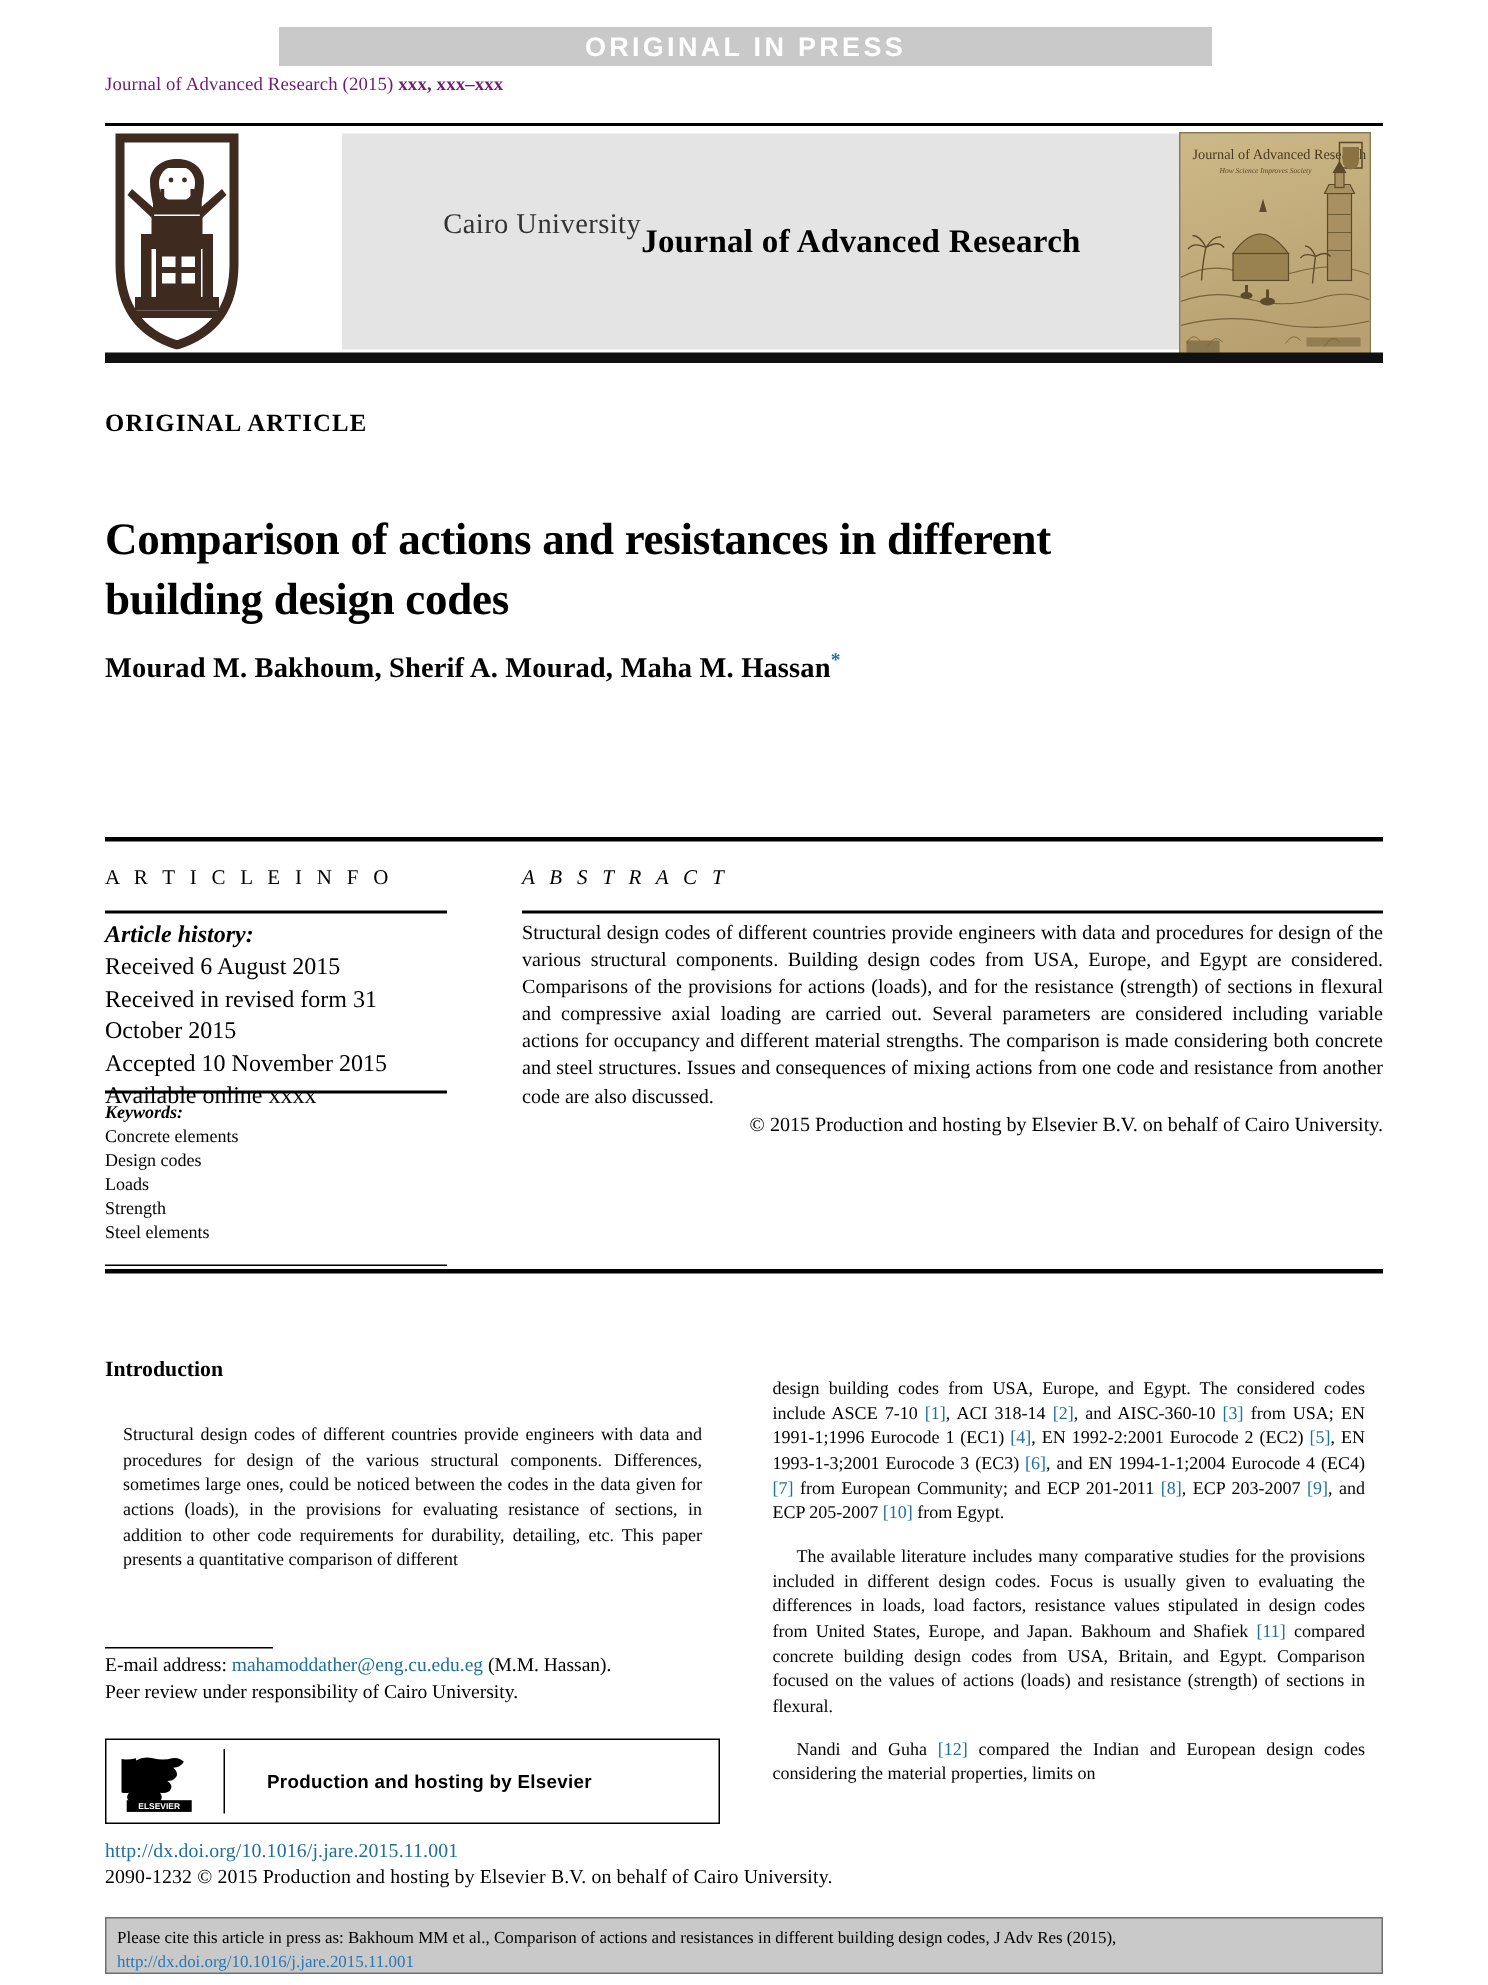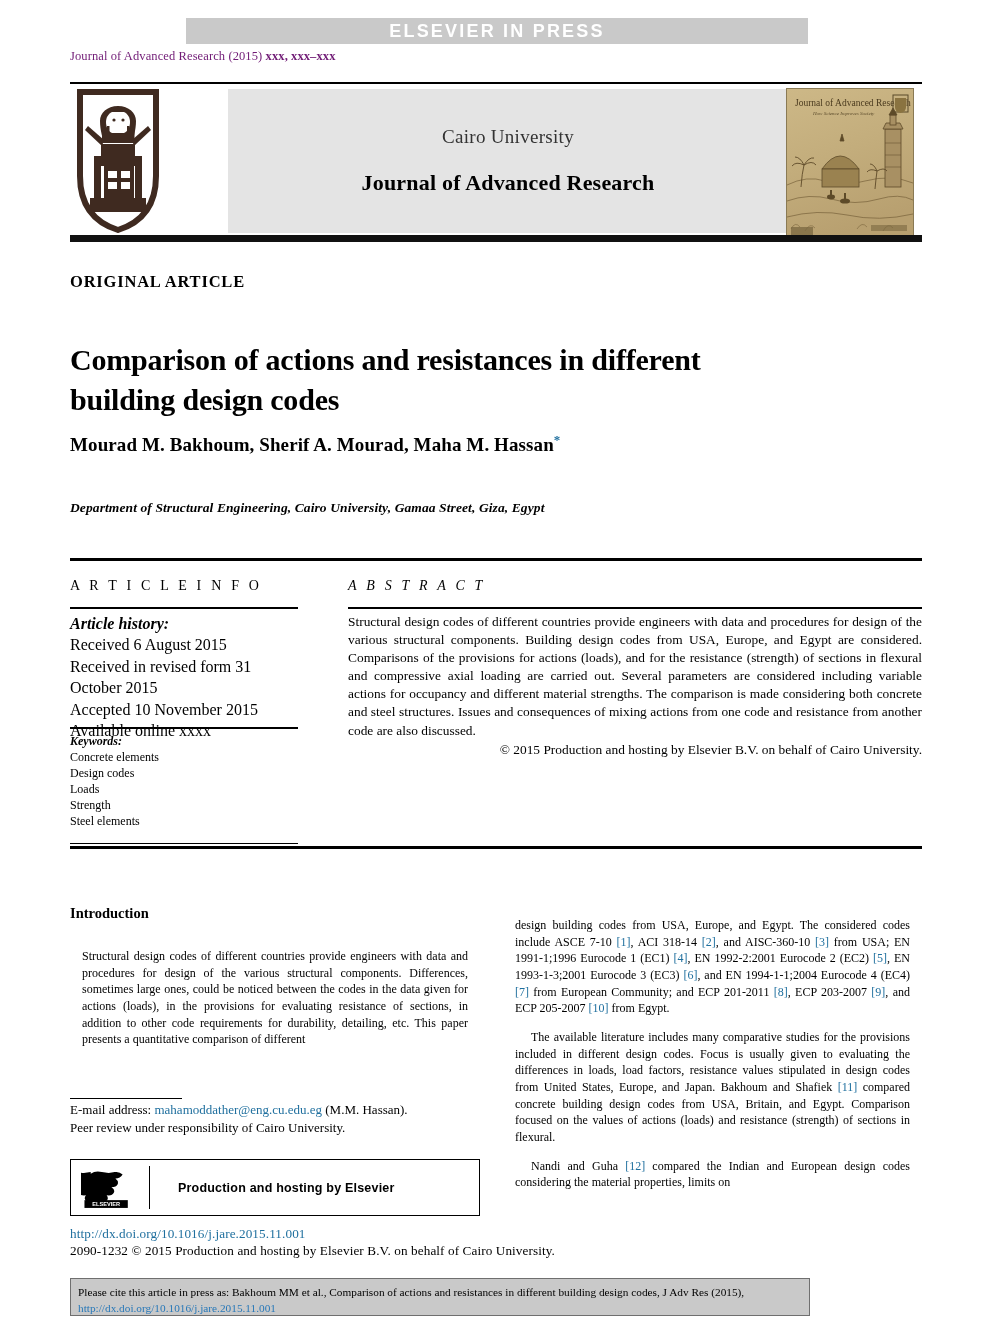--- a/index.html
+++ b/index.html
@@ -79,21 +79,21 @@
     height: 145px;
   }
   .center-panel {
     position: absolute;
     left: 158px;
     top: 7px;
     width: 560px;
     height: 144px;
     background: #e4e4e4;
     display: flex;
-    flex-direction: column;
+    flex-direction: row;
     align-items: center;
     justify-content: center;
   }
   .center-panel .cu-name {
     font-size: 19px;
     color: #333333;
     margin-bottom: 22px;
     letter-spacing: 0.3px;
   }
   .center-panel .jr-name {
@@ -378,38 +378,38 @@
     top: 1243px;
     font-size: 13.2px;
     letter-spacing: 0.1px;
   }
 
   
   .cite-footer {
     position: absolute;
     left: 70px;
     top: 1278px;
-    width: 740px;
+    width: 852px;
     height: 38px;
     background: #c9c9c9;
     border: 1px solid #6f6f6f;
     box-sizing: border-box;
     padding: 5px 7px 0 7px;
     font-size: 11.3px;
     line-height: 1.42;
   }
   .cite-footer .link { color: #2878b8; }
 </style>
 </head>
 <body>
 
 <div class="page">
 
   <div class="aip-banner">
-    <span>ELSEVIER  IN  PRESS</span>
+    <span>ORIGINAL  IN  PRESS</span>
   </div>
 
   <div class="journal-ref"><span>Journal of Advanced Research (2015) </span><span class="bold-x">xxx</span><span class="bold-x">, xxx–xxx</span></div>
 
   <div class="masthead">
     <div class="masthead-rule-top"></div>
 
     <div class="cu-logo">
       <svg viewBox="0 0 88 145" width="88" height="145">
         <path d="M6 4 H82 V88 Q82 130 44 142 Q6 130 6 88 Z" fill="#ffffff" stroke="#3f2a20" stroke-width="6"></path>
@@ -520,21 +520,20 @@
 
     <div class="masthead-rule-bottom"></div>
   </div>
 
   <div class="orig-article">ORIGINAL ARTICLE</div>
 
   <h1 class="art-title">Comparison of actions and resistances in different building design codes</h1>
 
   <div class="authors"><span>Mourad M. Bakhoum, Sherif A. Mourad, Maha M. Hassan</span><span class="star">*</span></div>
 
-  <div class="affiliation">Department of Structural Engineering, Cairo University, Gamaa Street, Giza, Egypt</div>
 
   <div class="infobox-rule-top"></div>
 
   <div class="col-info-head">A R T I C L E   I N F O</div>
   <div class="col-abs-head">A B S T R A C T</div>
 
   <div class="rule-info"></div>
   <div class="rule-abs"></div>
 
   <div class="art-history">

